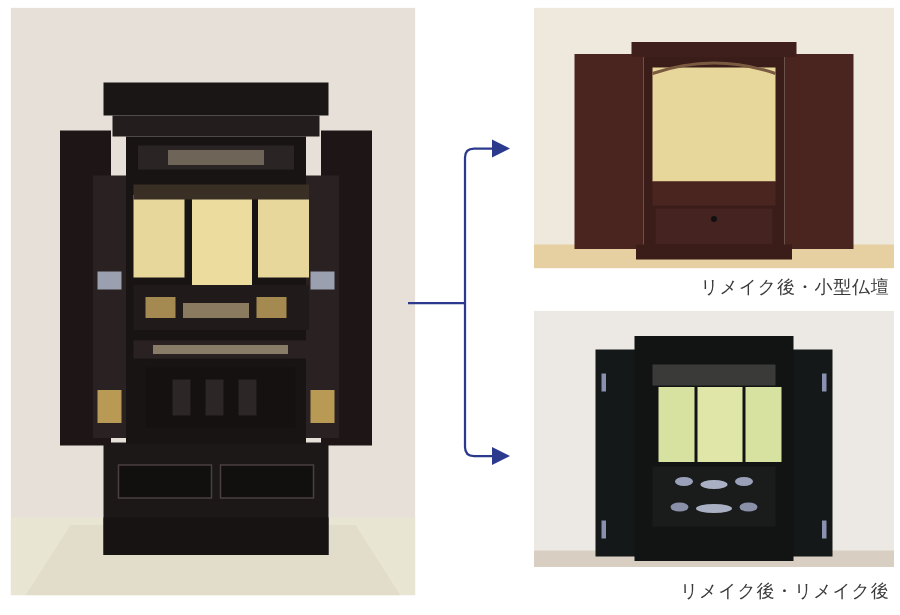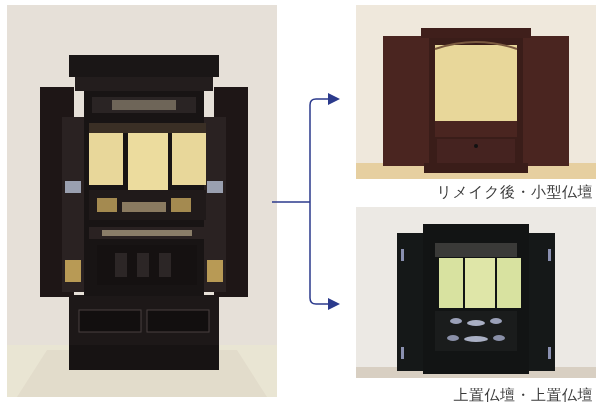--- a/index.html
+++ b/index.html
@@ -2,21 +2,21 @@
 <html><head>
 <meta charset="utf-8">
 <style>
   html, body { margin:0; padding:0; }
   body {
     width:600px; height:410px; background:#ffffff; position:relative; overflow:hidden;
     font-family:"DejaVu Sans", sans-serif;
   }
   .photo { position:absolute; overflow:hidden; }
   .caption {
-    position:absolute; font-size:15px; color:#3a3a3a; text-align:left; letter-spacing:0.5px;
+    position:absolute; font-size:12px; color:#3a3a3a; text-align:left; letter-spacing:0.5px;
     font-family:Liberation Sans, sans-serif;
   }
   svg { display:block; }
 </style>
 </head>
 <body>
 
 <div class="photo" style="left:7px;top:5px;width:270px;height:392px;">
   <svg width="270" height="392" viewBox="0 0 270 392">
     <rect width="270" height="392" fill="#e6e0d8"></rect>
@@ -115,13 +115,13 @@
     <rect x="141" y="51" width="24" height="50" fill="#d8e2a0"></rect>
     <rect x="79" y="104" width="82" height="40" fill="#1a1c1c"></rect>
     <ellipse cx="100" cy="114" rx="6" ry="3" fill="#9aa0b8"></ellipse>
     <ellipse cx="120" cy="116" rx="9" ry="3" fill="#aab0c4"></ellipse>
     <ellipse cx="140" cy="114" rx="6" ry="3" fill="#9aa0b8"></ellipse>
     <ellipse cx="97" cy="131" rx="6" ry="3" fill="#8a90a8"></ellipse>
     <ellipse cx="120" cy="132" rx="12" ry="3" fill="#aab0c4"></ellipse>
     <ellipse cx="143" cy="131" rx="6" ry="3" fill="#8a90a8"></ellipse>
   </svg>
 </div>
-<div class="caption" style="right:7px;top:386px;">上置仏壇・上置仏壇</div>
+<div class="caption" style="right:7px;top:386px;">リメイク後・リメイク後</div>
 
 </body></html>

